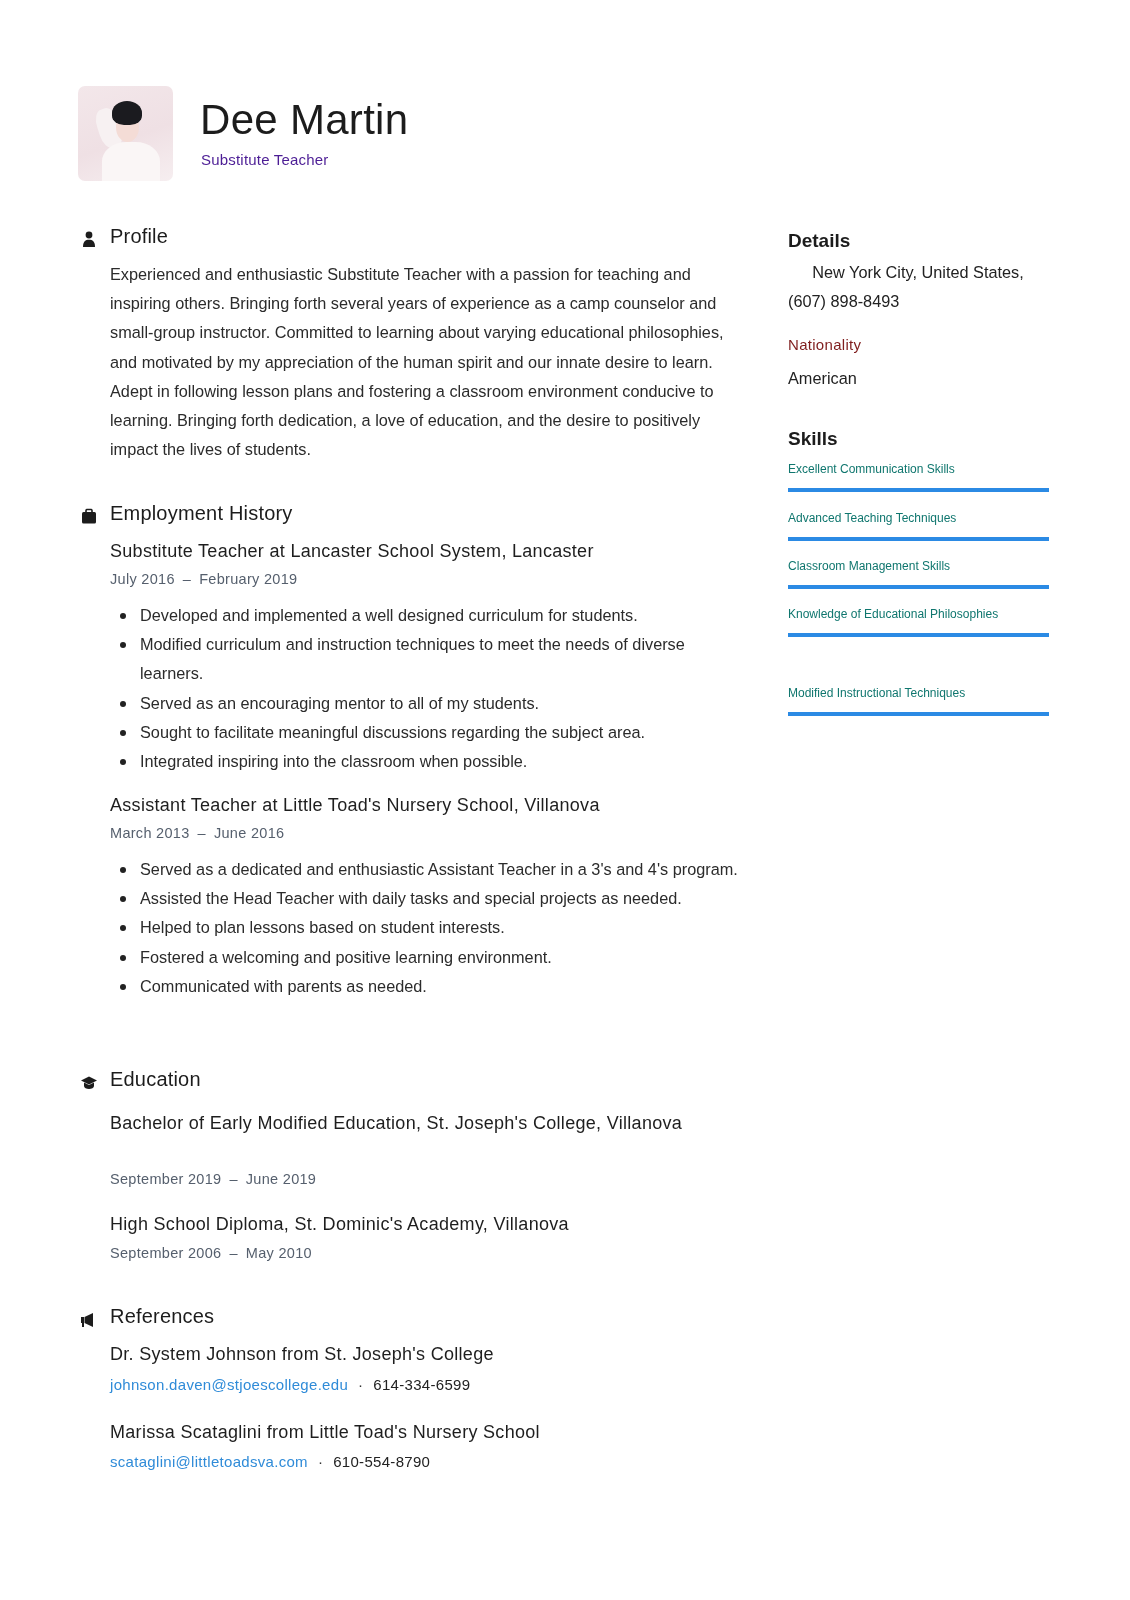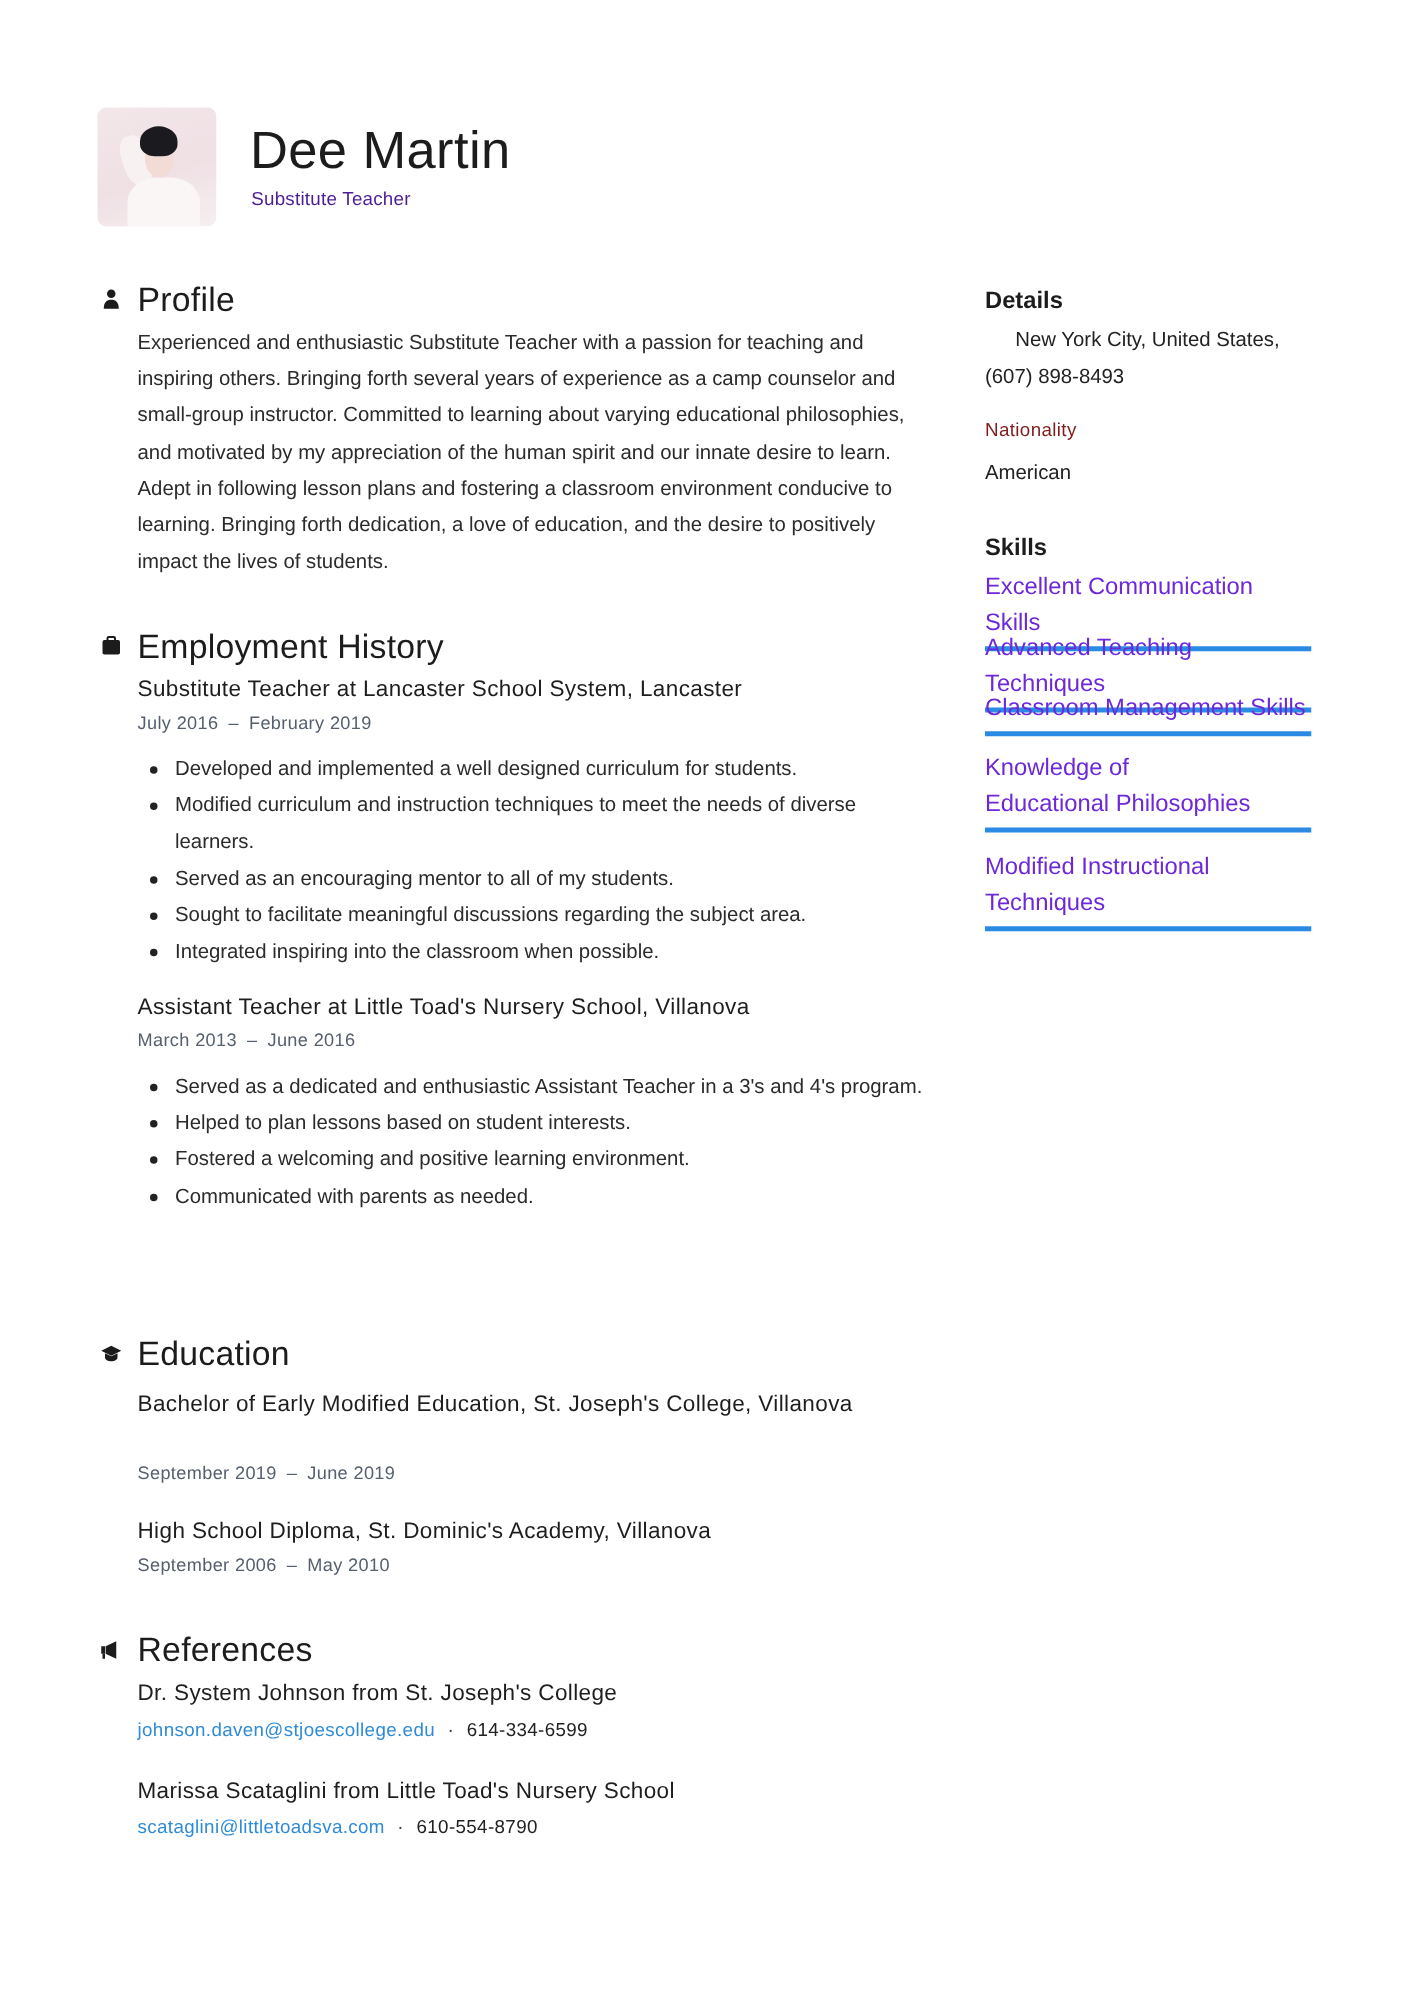--- a/index.html
+++ b/index.html
@@ -39,21 +39,21 @@
     font-size: 42px; font-weight: 400; letter-spacing: 0.3px; color: #1c1c1c;
   }
   .job-title {
     position: absolute; left: 201px; top: 151px;
     font-size: 15px; color: #4c1d95; letter-spacing: 0.2px;
   }
 
   
   .section-heading {
     position: absolute; left: 110px;
-    font-size: 27px; color: #1c1c1c; letter-spacing: 0.2px;
+    font-size: 20px; color: #1c1c1c; letter-spacing: 0.2px;
   }
   .section-icon {
     position: absolute; left: 80px; width: 18px; height: 18px;
   }
   .profile-text {
     position: absolute; left: 110px; top: 260px; width: 635px;
     font-size: 16.3px; line-height: 29.2px; color: #2b2b2b;
   }
   .entry-title {
     position: absolute; left: 110px;
@@ -93,21 +93,21 @@
     font-size: 16.3px; line-height: 29px; color: #222;
   }
   .side-label {
     position: absolute; left: 788px;
     font-size: 15px; color: #7f1d1d; letter-spacing: 0.3px;
   }
   .skill {
     position: absolute; left: 788px; width: 261px;
   }
   .skill .skill-name {
-    font-size: 19px; line-height: 29px; color: #6d28d9;
+    font-size: 12px; line-height: 29px; color: #0f766e;
   }
   .skill .skill-bar {
     margin-top: 4px; height: 4px; width: 100%; background: #2b8ae4;
   }
 </style>
 </head>
 <body>
 
 <div class="photo">
   <div class="arm"></div>
@@ -142,20 +142,21 @@
   <li>Sought to facilitate meaningful discussions regarding the subject area.</li>
   <li>Integrated inspiring into the classroom when possible.</li>
 </ul>
 
 <div class="entry-title" style="top:795px;">Assistant Teacher at Little Toad's Nursery School, Villanova</div>
 <div class="entry-date" style="top:825px;">
   <span>March 2013</span><span class="dash">–</span><span>June 2016</span>
 </div>
 <ul class="bullets" style="top:855px;">
   <li>Served as a dedicated and enthusiastic Assistant Teacher in a 3's and 4's program.</li>
+  <li>Assisted the Head Teacher with daily tasks and special projects as needed.</li>
   <li>Helped to plan lessons based on student interests.</li>
   <li>Fostered a welcoming and positive learning environment.</li>
   <li>Communicated with parents as needed.</li>
 </ul>
 
 <svg class="section-icon" style="top:1074px;" viewBox="0 0 18 18">
   <path d="M9 2.5 L17 6.5 L9 10.5 L1 6.5 Z" fill="#1c1c1c"></path>
   <path d="M4 8.5 V12 C4 13.8 6.5 15 9 15 C11.5 15 14 13.8 14 12 V8.5 L9 11 Z" fill="#1c1c1c"></path>
 </svg>
 <div class="section-heading" style="top:1068px;">Education</div>

